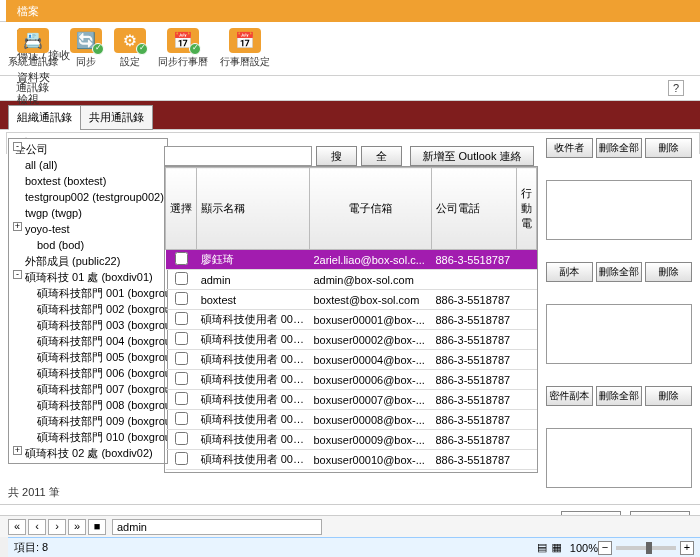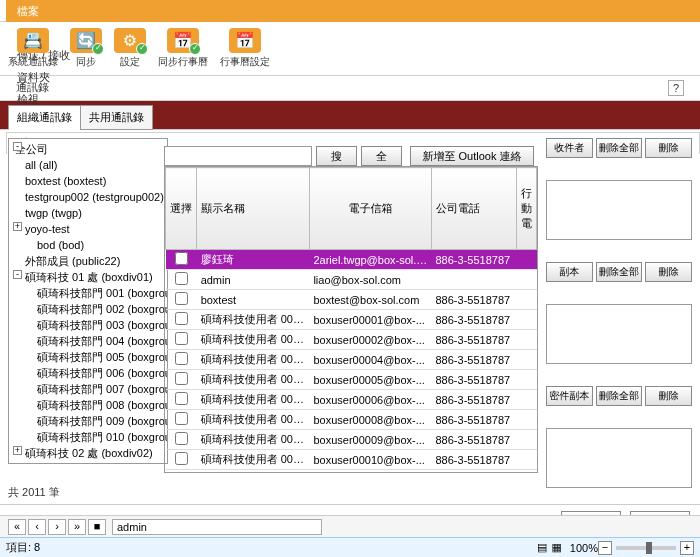--- a/index.html
+++ b/index.html
@@ -39,21 +39,21 @@
 .right-pane { width: 150px; margin: 8px 8px 8px 4px; display: flex; flex-direction: column; gap: 22px; }
 .right-sec { display: flex; gap: 3px; }
 .right-sec .btn { flex: 1; padding: 2px 2px; font-size: 10px; }
 .right-list { border: 1px solid #999; flex: 1; background: #fff; min-height: 60px; }
 .footer-row { background: #fff; padding: 4px 8px; font-size: 11px; color: #333; display: flex; justify-content: space-between; }
 .dlg-btns { padding: 6px 10px; text-align: right; background: #fff; border-top: 1px solid #ccc; }
 .dlg-btns .btn { width: 60px; margin-left: 6px; }
 .bottom-bar { position: absolute; bottom: 20px; left: 0; right: 0; height: 22px; background: #f5f5f5; border-top: 1px solid #ccc; display: flex; align-items: center; padding: 0 8px; }
 .bottom-bar .navbtn { width: 18px; height: 16px; border: 1px solid #aaa; background: #fff; margin-right: 2px; text-align: center; line-height: 12px; cursor: pointer; }
 .bottom-bar input { width: 210px; border: 1px solid #aaa; padding: 1px 4px; margin-left: 4px; }
-.status-bar { position: absolute; bottom: 0; left: 0; right: 0; height: 20px; background: #e8f4ff; border-top: 1px solid #9cf; display: flex; align-items: center; padding: 0 6px; font-size: 10px; }
+.status-bar { position: absolute; bottom: 0; left: 8px; right: 0; height: 20px; background: #e8f4ff; border-top: 1px solid #9cf; display: flex; align-items: center; padding: 0 6px; font-size: 10px; }
 .status-bar .spacer { flex: 1; }
 .zoom { display: flex; align-items: center; gap: 4px; }
 .zoom .zbtn { width: 14px; height: 14px; border: 1px solid #888; text-align: center; line-height: 10px; cursor: pointer; background: #fff; }
 .zoom .track { width: 60px; height: 4px; background: #ccc; position: relative; }
 .zoom .thumb { position: absolute; left: 50%; top: -4px; width: 6px; height: 12px; background: #666; }
 </style>
 </head>
 <body>
 
 <div class="ribbon-tabs">
@@ -142,28 +142,28 @@
               <th style="width: 120px;">顯示名稱</th>
               <th style="width: 130px; text-align: center;">電子信箱</th>
               <th style="width: 90px;">公司電話</th>
               <th>行動電</th>
             </tr>
           </thead>
         <tbody>
             <tr class="selected">
               <td class="chk"><input type="checkbox" style=""></td>
               <td>廖鈺琦</td>
-              <td>2ariel.twgp@box-sol.c...</td>
+              <td>2ariel.liao@box-sol.c...</td>
               <td>886-3-5518787</td>
               <td></td>
             </tr>
             <tr>
               <td class="chk"><input type="checkbox" style=""></td>
               <td>admin</td>
-              <td>liao@box-sol.com</td>
+              <td>admin@box-sol.com</td>
               <td></td>
               <td></td>
             </tr>
             <tr>
               <td class="chk"><input type="checkbox" style=""></td>
               <td>boxtest</td>
               <td>boxtest@box-sol.com</td>
               <td>886-3-5518787</td>
               <td></td>
             </tr>
@@ -183,29 +183,29 @@
             </tr>
             <tr>
               <td class="chk"><input type="checkbox" style=""></td>
               <td>碩琦科技使用者 00004</td>
               <td>boxuser00004@box-...</td>
               <td>886-3-5518787</td>
               <td></td>
             </tr>
             <tr>
               <td class="chk"><input type="checkbox" style=""></td>
-              <td>碩琦科技使用者 00005</td>
-              <td>boxuser00005@box-...</td>
-              <td>886-3-5518787</td>
-              <td></td>
-            </tr>
-            <tr>
-              <td class="chk"><input type="checkbox" style=""></td>
               <td>碩琦科技使用者 00006</td>
               <td>boxuser00006@box-...</td>
+              <td>886-3-5518787</td>
+              <td></td>
+            </tr>
+            <tr>
+              <td class="chk"><input type="checkbox" style=""></td>
+              <td>碩琦科技使用者 00007</td>
+              <td>boxuser00007@box-...</td>
               <td>886-3-5518787</td>
               <td></td>
             </tr>
             <tr>
               <td class="chk"><input type="checkbox" style=""></td>
               <td>碩琦科技使用者 00008</td>
               <td>boxuser00008@box-...</td>
               <td>886-3-5518787</td>
               <td></td>
             </tr>

